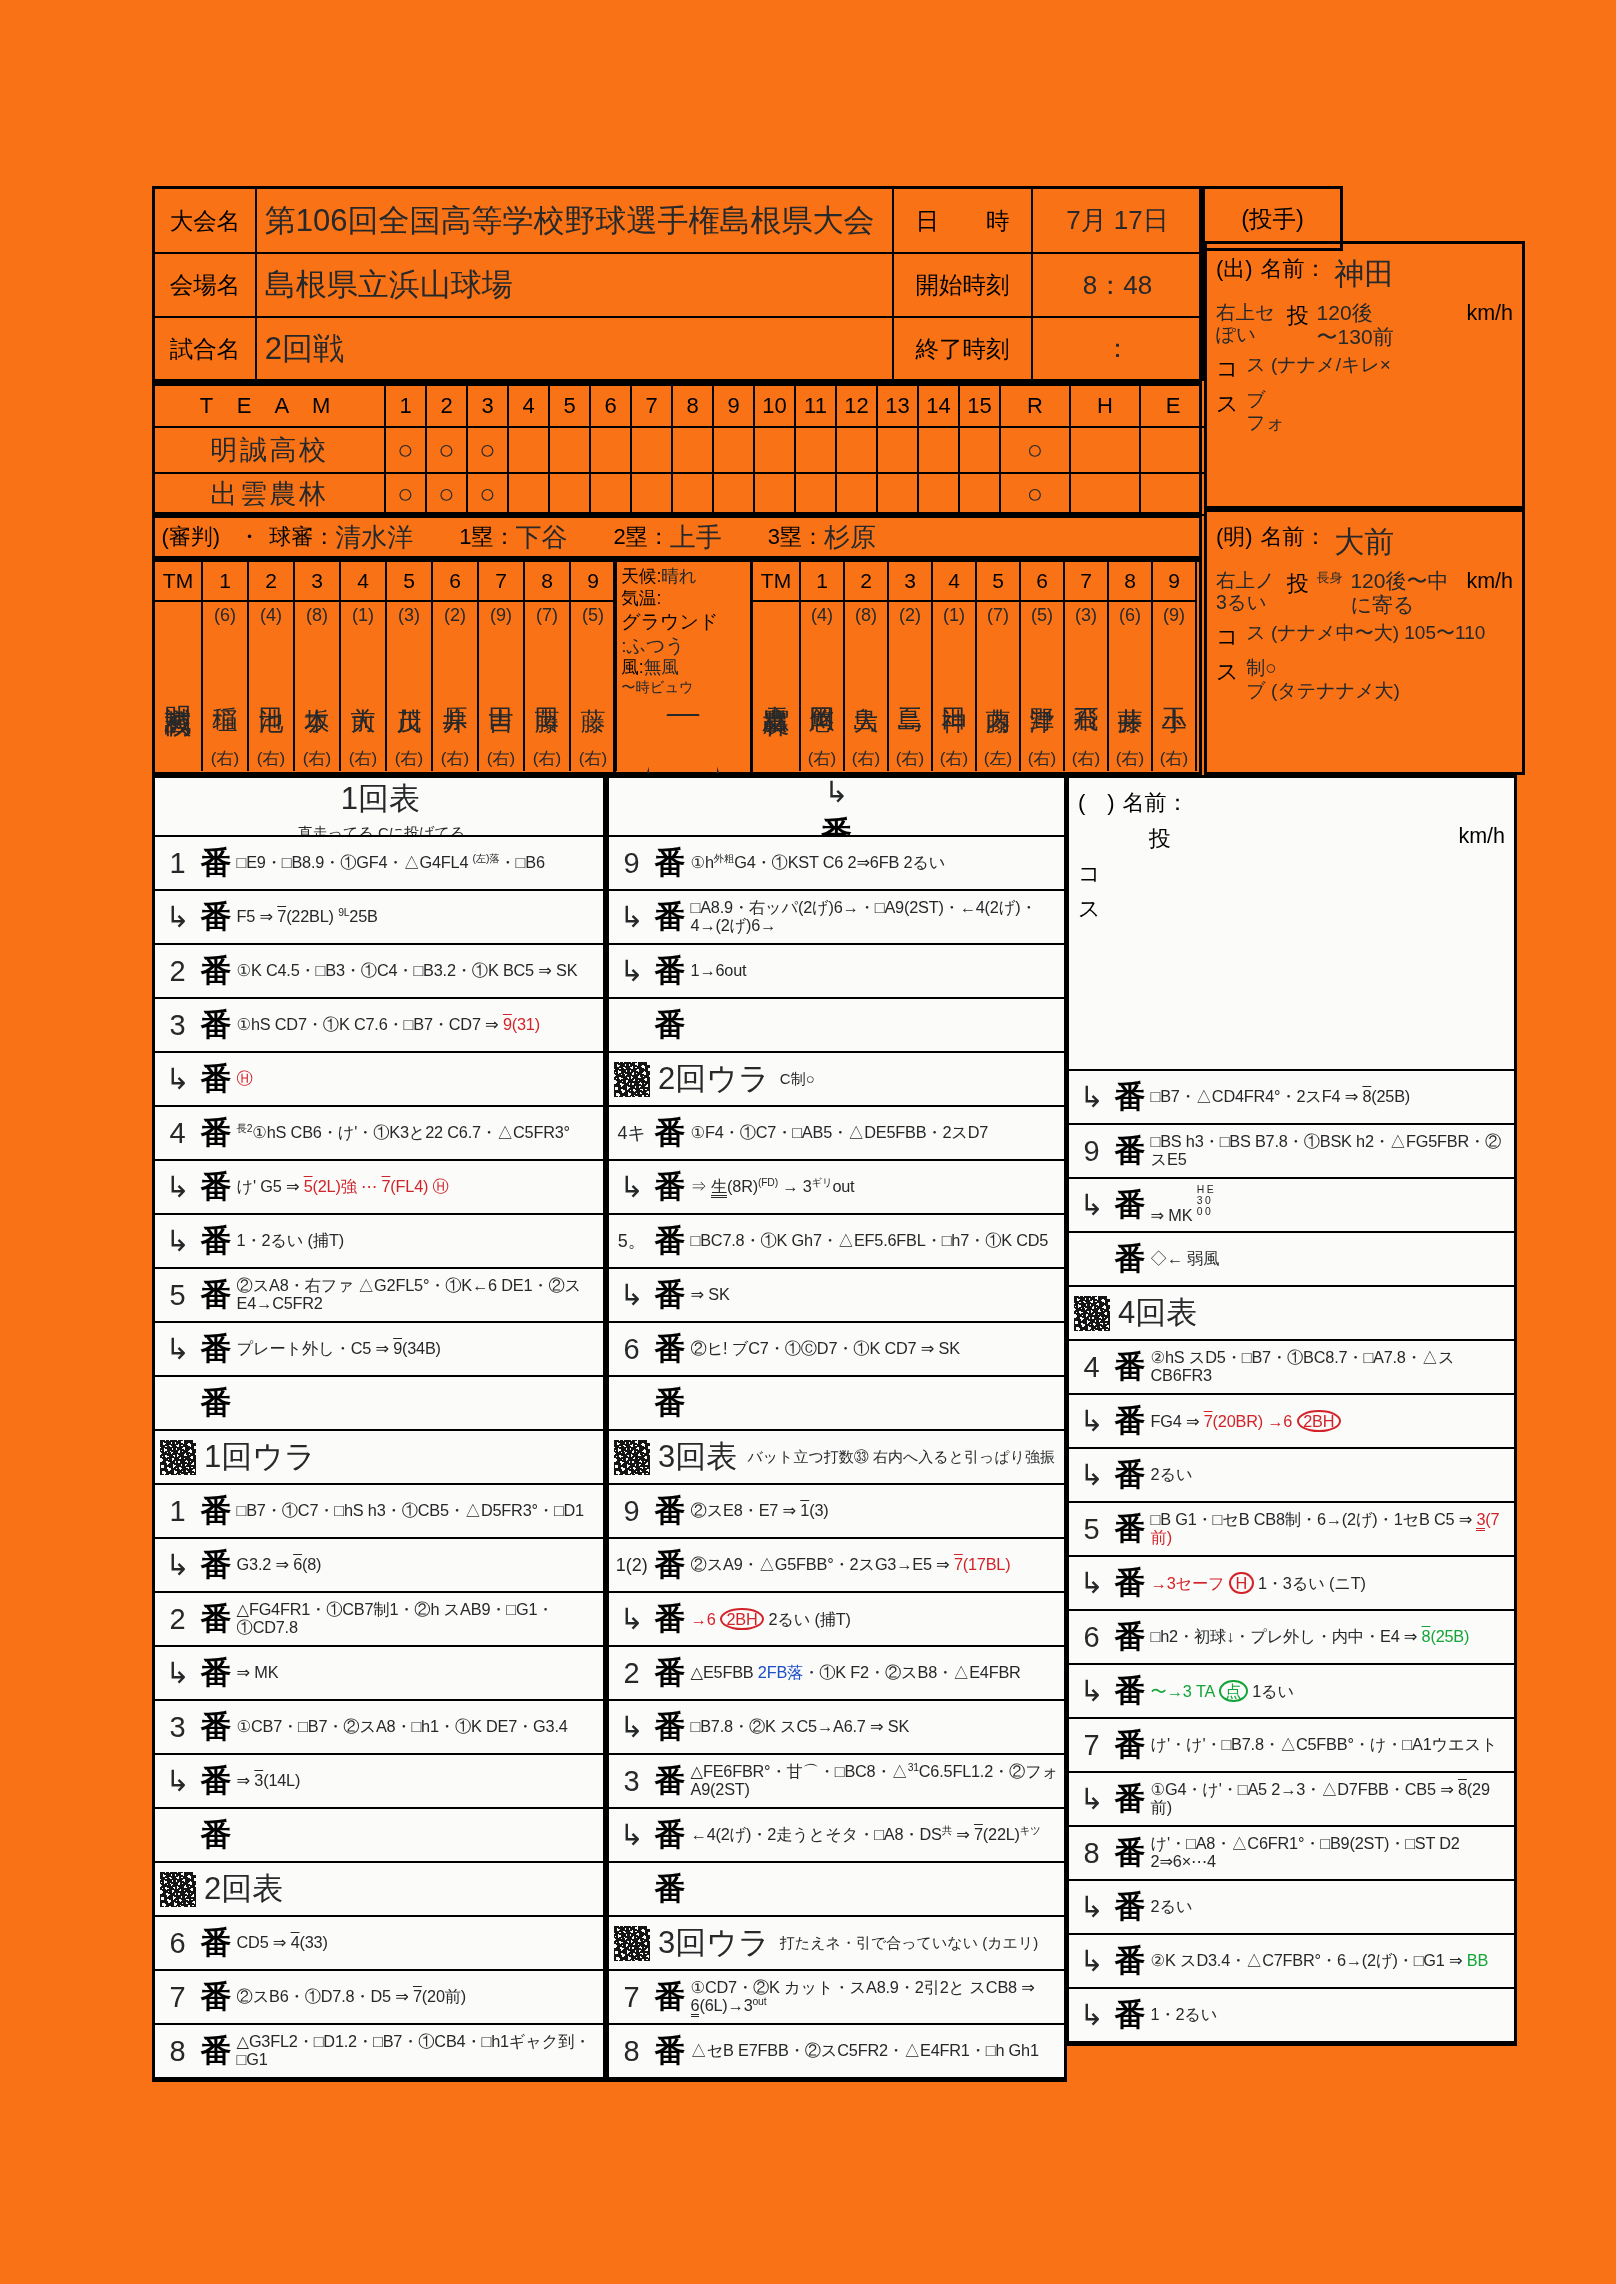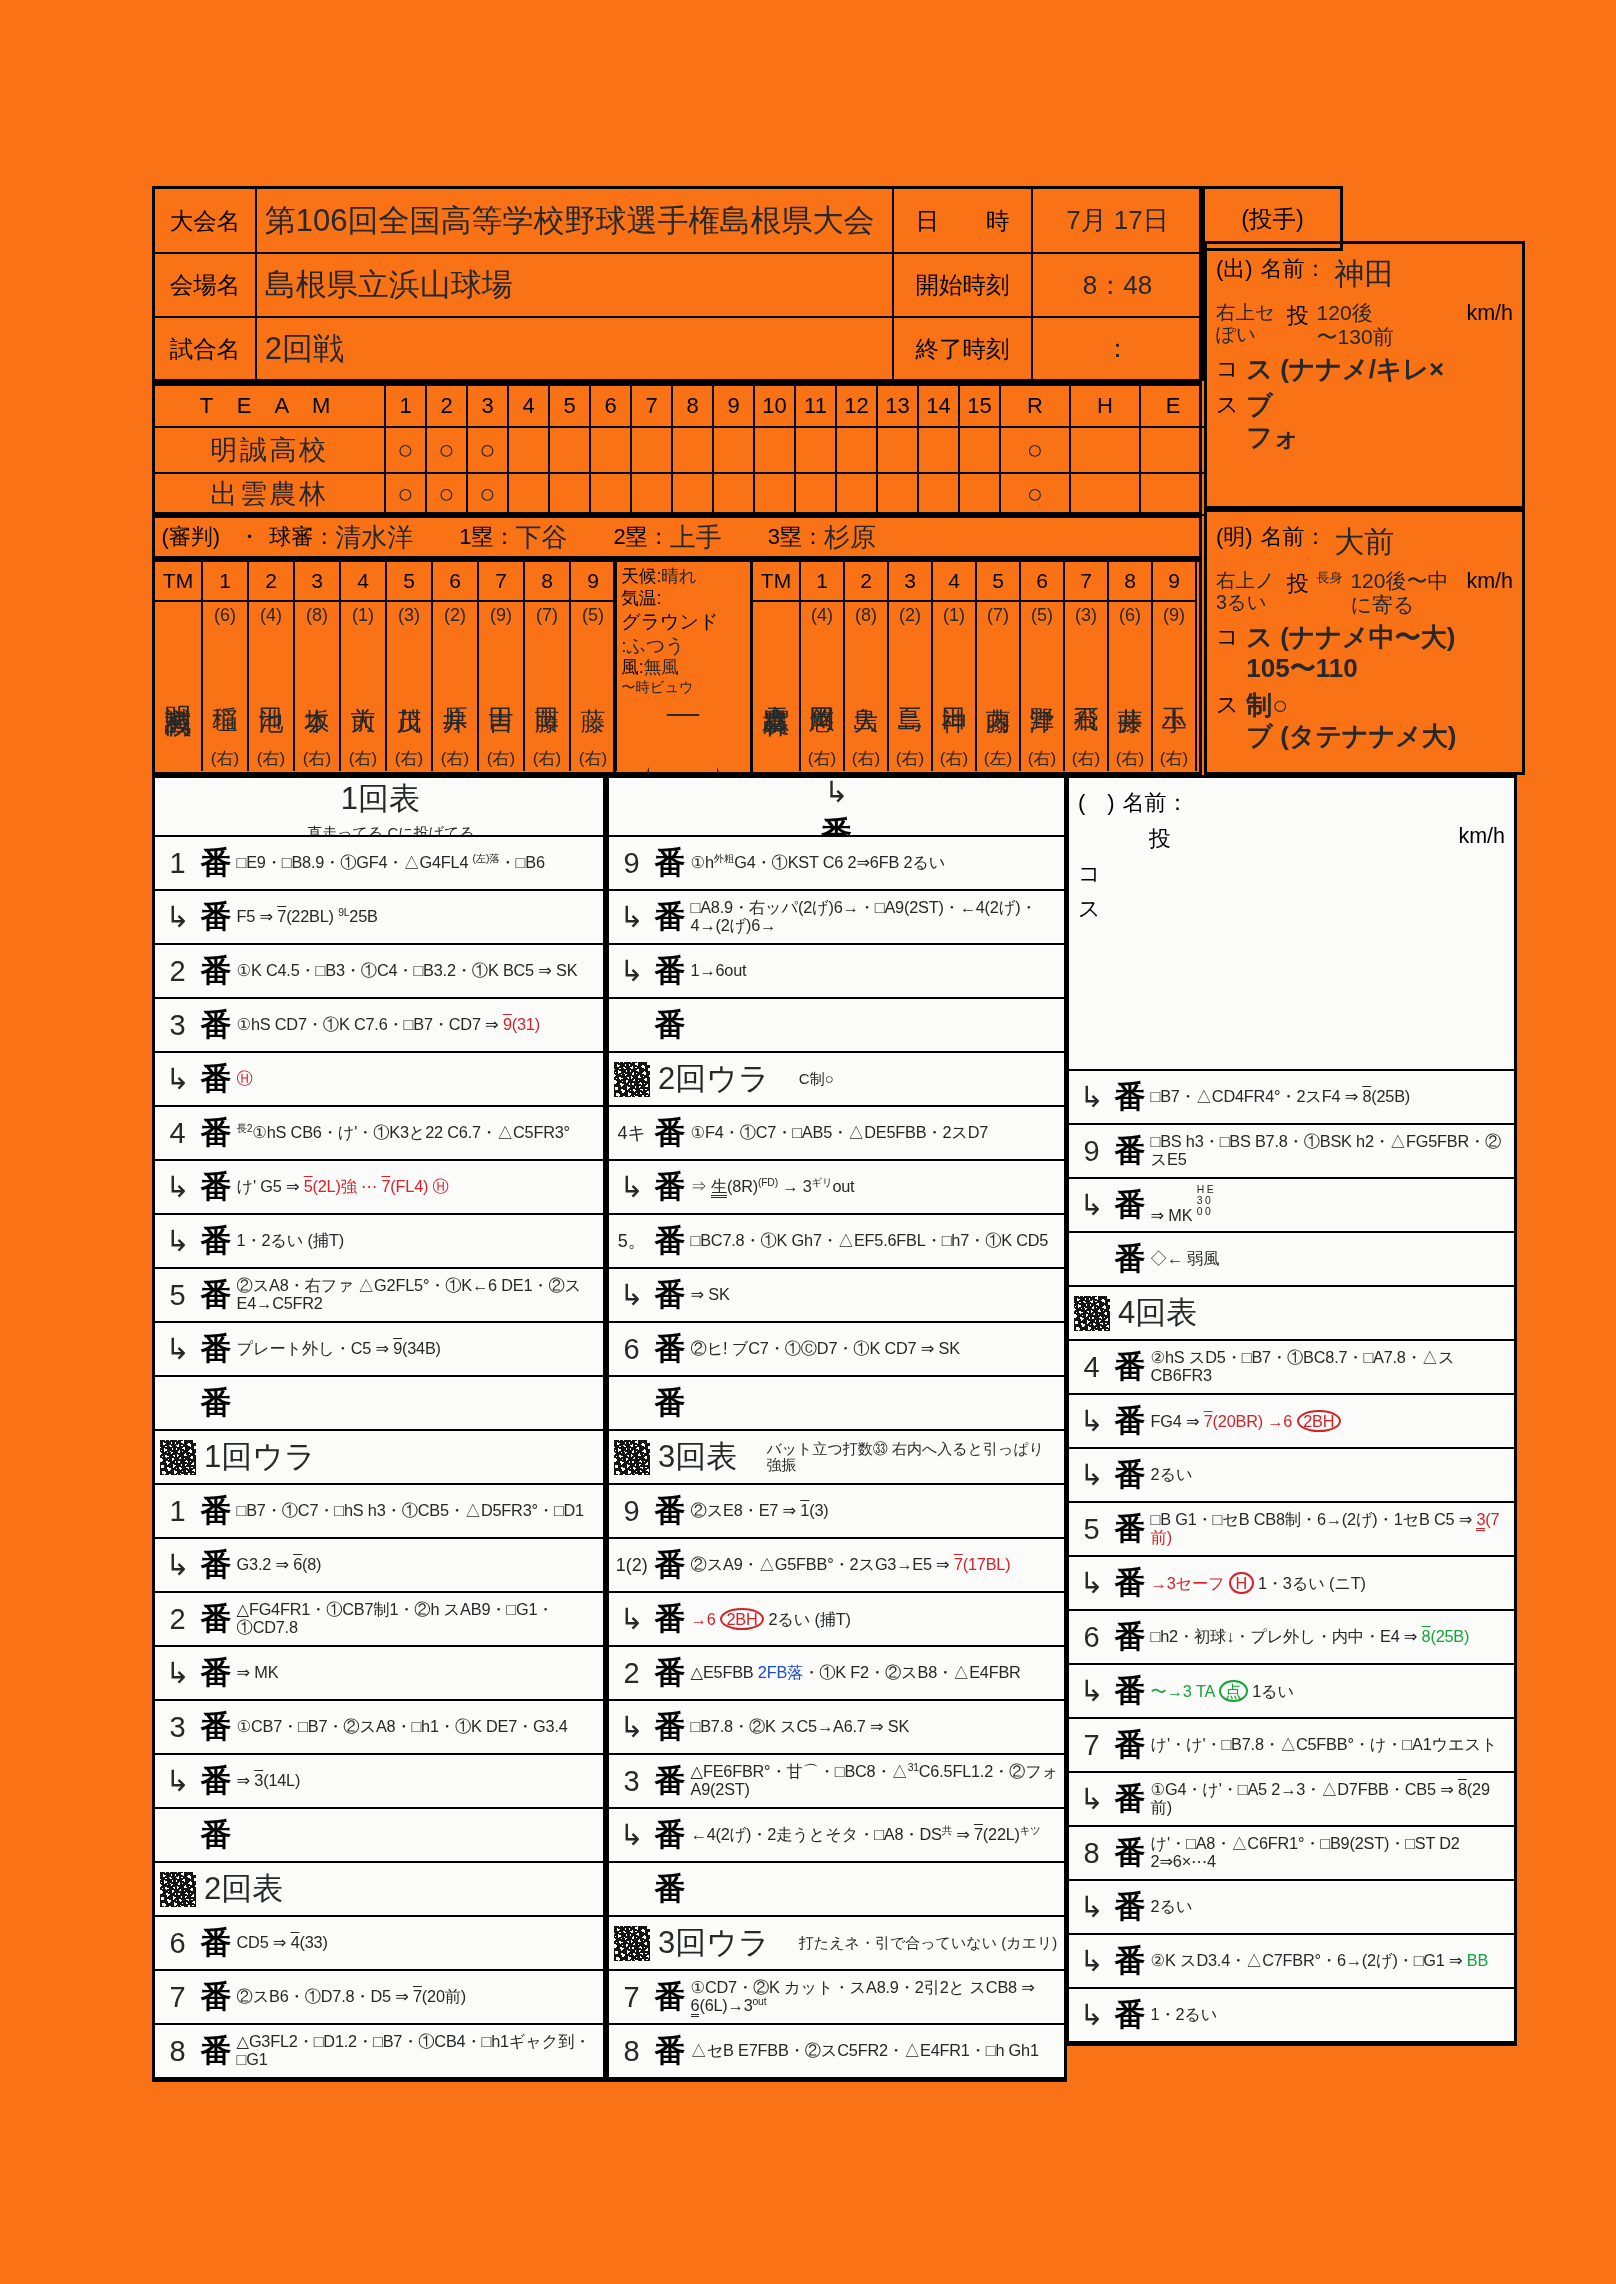--- a/index.html
+++ b/index.html
@@ -59,37 +59,37 @@
   
   .pbox{position:absolute;left:1204px;width:321px;border:3.3px solid #000;padding:5.2px 9px;}
   #pbox1{top:241px;height:268px;} #pbox2{top:509px;height:266px;}
   .pl{display:flex;align-items:flex-start;gap:7.8px;margin-top:5.2px;}
   .pl .tag{font-size:22px;flex:none;}
   .pl .plab{font-size:22px;flex:none;}
   .pl .pname{font-size:30px;color:#26282a;text-align:center;}
   .pl .hand{font-size:19.5px;color:#26282a;white-space:pre-line;line-height:1.15;flex:none;min-width:63px;}
   .pl .spd{font-size:21px;color:#26282a;white-space:pre-line;line-height:1.15;}
   .pl .unit{font-size:21.5px;margin-left:auto;flex:none;}
-  .pl .pv{font-size:26px;color:#26282a;white-space:pre-line;line-height:1.2;font-weight:bold;}
+  .pl .pv{font-size:19px;color:#26282a;white-space:pre-line;line-height:1.2;}
   .pl .pnote{font-size:13px;color:#26282a;}
 
   
   .gcol{position:absolute;top:775px;border:3.3px solid #000;background:#fbfbf9;}
   #gcol-left{left:152px;width:454px;}
   #gcol-mid{left:606px;width:461px;}
   #gcol-right{left:1066px;width:451px;}
   .grow{height:54px;border-bottom:2.6px solid #000;display:flex;align-items:center;
         gap:5.2px;padding:0 5.2px;overflow:hidden;}
   .grow.tall{height:59px;flex-direction:column;}
   .no{min-width:35px;text-align:center;font-size:29px;color:#26282a;flex:none;line-height:1;}
   .no.sm{font-size:18px;}
   .ban{font-size:31px;font-weight:600;flex:none;}
   .content{font-size:16.3px;line-height:1.08;color:#26282a;letter-spacing:-0.2px;}
   .sec{font-size:31px;color:#26282a;margin-left:2.6px;white-space:nowrap;}
-  .note{font-size:15px;color:#26282a;margin-left:24px;line-height:1.1;}
+  .note{font-size:15px;color:#26282a;margin-left:5px;line-height:1.1;}
   .scrib{width:36px;height:35px;flex:none;background:
      repeating-linear-gradient(25deg,#141414 0 2px,transparent 2px 5.2px),
      repeating-linear-gradient(-38deg,#141414 0 2px,transparent 2px 5.9px),
      repeating-linear-gradient(80deg,#141414 0 2.6px,transparent 2.6px 5.9px);}
   .sup{font-size:10.4px;vertical-align:super;white-space:pre-line;display:inline-block;line-height:1.05;}
   .circ{display:inline-block;border:2px solid currentColor;border-radius:50%;
         padding:0 4.6px;line-height:1.15;}
   .pbox3{height:293px;border-bottom:2.6px solid #000;padding:5.2px 9px;}
 </style>
 </head>

